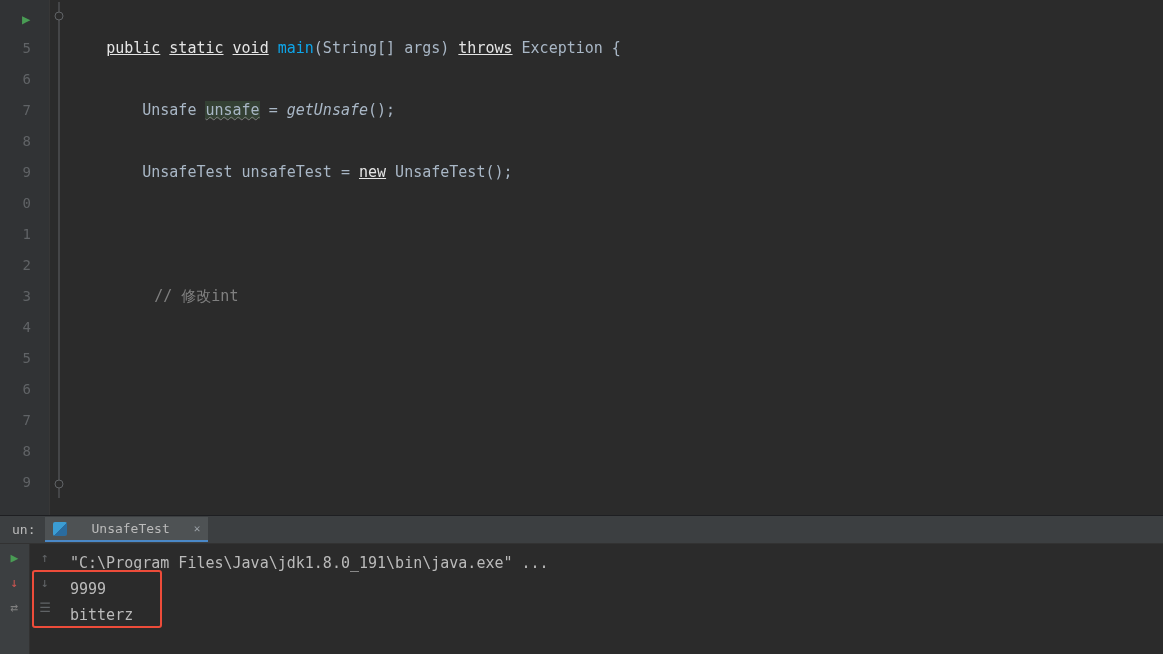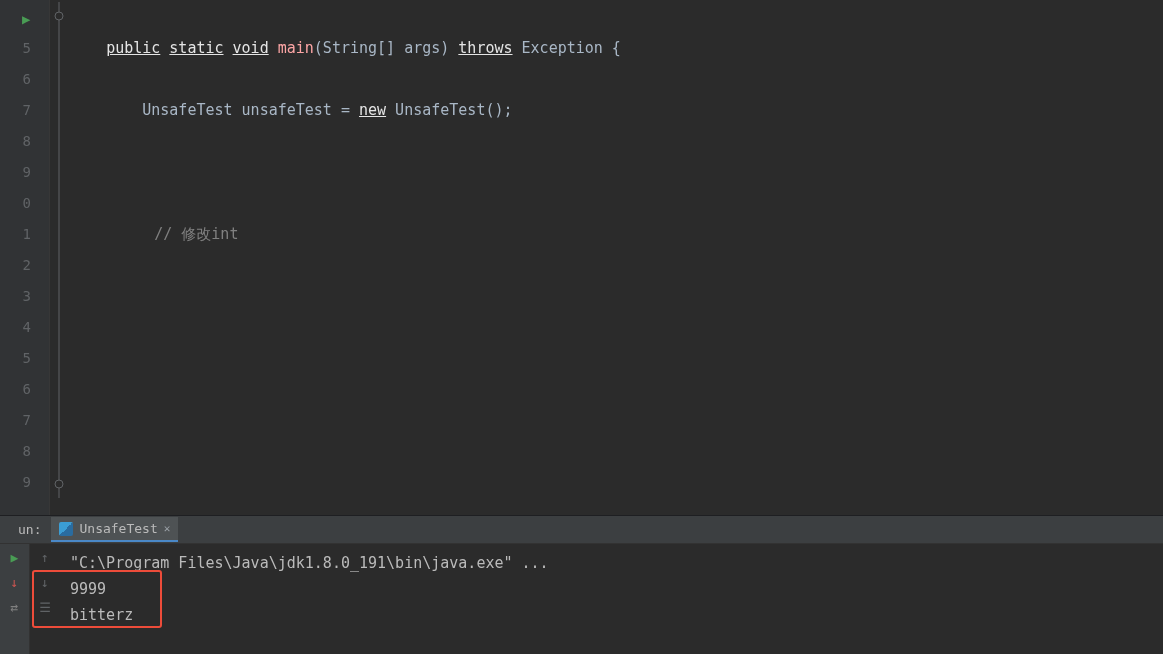--- a/index.html
+++ b/index.html
@@ -68,28 +68,28 @@
 
 .tool-window {
   background: #2b2b2b;
   border-top: 1px solid #1e1f22;
 }
 .run-tab-bar {
   background: #3c3f41;
   height: 28px;
   display: flex;
   align-items: center;
-  padding-left: 18px;
+  padding-left: 12px;
   border-bottom: 1px solid #323232;
 }
 .run-label { color: #bbbbbb; font-size: 13px; margin-right: 10px; }
 .run-tab {
   display: flex;
   align-items: center;
-  gap: 6px;
+  gap: 24px;
   padding: 4px 8px;
   background: #4e5254;
   border-bottom: 2px solid #4a88c7;
   font-size: 13px;
   color: #bbbbbb;
 }
 .run-tab .close { color: #9aa0a6; font-size: 11px; }
 .app-icon {
   width: 14px; height: 14px;
   display: inline-block;
@@ -165,21 +165,22 @@
   <div class="method-sep" style="top:2px;height:496px">
     <svg width="14" height="496">
         <line x1="7" y1="0" x2="7" y2="10" stroke-width="1"></line>
         <circle cx="7" cy="14" r="4" fill="none" stroke-width="1"></circle>
         <line x1="7" y1="18" x2="7" y2="478" stroke-width="1"></line>
         <circle cx="7" cy="482" r="4" fill="none" stroke-width="1"></circle>
         <line x1="7" y1="486" x2="7" y2="496" stroke-width="1"></line>
       </svg>
   </div>
   <div class="code">
-<div class="code-line">    <span class="kw">public</span> <span class="kw">static</span> <span class="kw">void</span> <span style="color:#fca5a5">main</span><span>(String[] args)</span> <span class="kw">throws</span> <span>Exception {</span></div>
+<div class="code-line">    <span class="kw">public</span> <span class="kw">static</span> <span class="kw">void</span> <span style="color:#0ea5e9">main</span><span>(String[] args)</span> <span class="kw">throws</span> <span>Exception {</span></div>
+<div class="code-line">        <span>Unsafe </span><span class="hl ul">unsafe</span><span> = </span><span class="it">getUnsafe</span><span>();</span></div>
 <div class="code-line">        <span>UnsafeTest unsafeTest = </span><span class="kw">new</span><span> UnsafeTest();</span></div>
 <div class="code-line"></div>
 <div class="code-line">        <span class="com">// 修改int</span></div>
 
 
 
 
 
 
 

